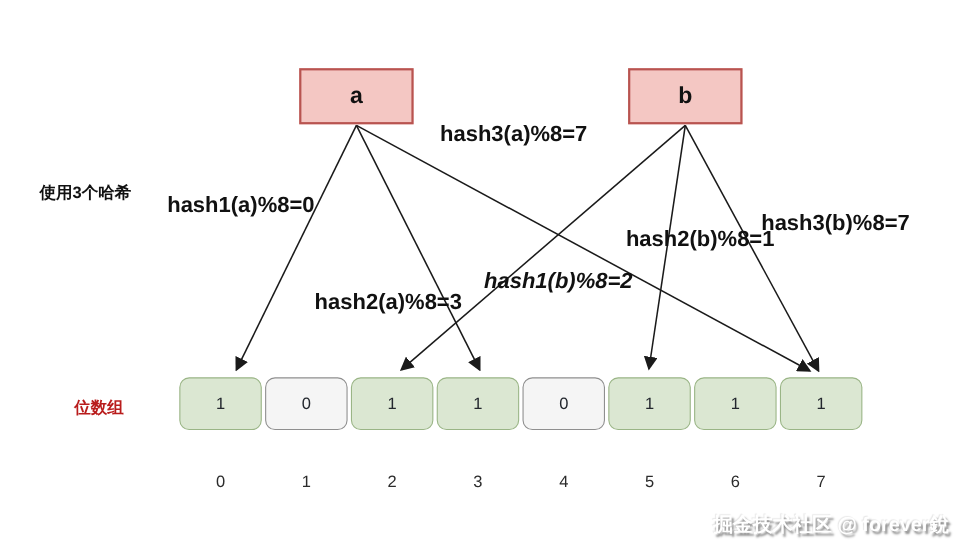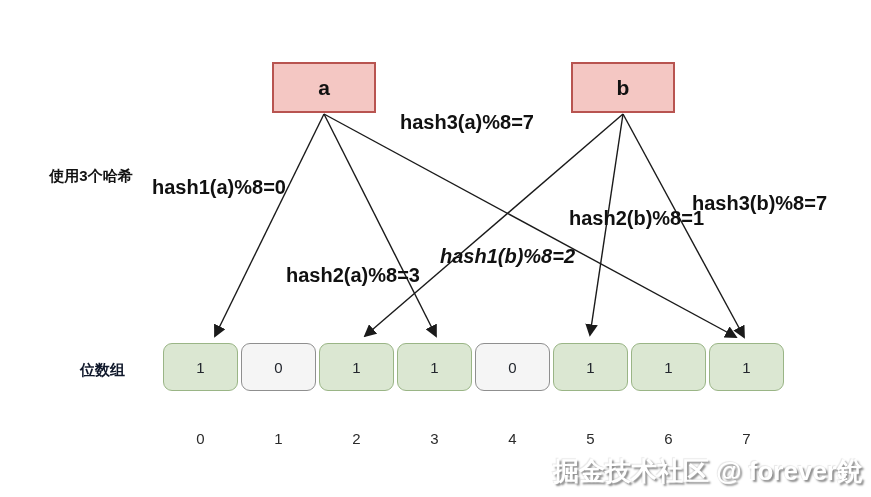--- a/index.html
+++ b/index.html
@@ -42,27 +42,27 @@
   }
   .lbl-h1a{left:152px;top:176px;}
   .lbl-h3a{left:400px;top:111px;}
   .lbl-h2a{left:286px;top:264px;}
   .lbl-h1b{left:440px;top:245px;font-style:italic;}
   .lbl-h2b{left:569px;top:207px;}
   .lbl-h3b{left:692px;top:192px;}
 
   .note{
     position:absolute;left:36px;top:167px;width:110px;
-    text-align:center;font-size:15px;font-weight:bold;
+    font-size:15px;font-weight:bold;
     line-height:1.25;color:#111;
   }
 
   .side-label{
-    position:absolute;font-size:15px;font-weight:bold;color:#0f172a;
-    text-align:right;white-space:nowrap;
+    position:absolute;font-size:15px;font-weight:bold;color:#b91c1c;
+    text-align:center;white-space:nowrap;
   }
   .lbl-bitarray{left:55px;top:361px;width:70px;}
   .lbl-bitindex{left:40px;top:419px;width:102px;}
 
   .bit-cell{
     position:absolute;top:343px;
     width:75px;height:48px;
     border-radius:9px;
     display:flex;align-items:center;justify-content:center;
     font-size:15px;color:#23272e;
@@ -71,21 +71,21 @@
   .bit-cell.set{background:var(--set-cell-fill);border:1.5px solid var(--set-cell-border);}
   .bit-cell.unset{background:var(--unset-cell-fill);border:1.5px solid var(--unset-cell-border);}
 
   .bit-index{
     position:absolute;top:430px;width:75px;
     text-align:center;font-size:15px;color:#2b2b2b;
   }
 
   .watermark{
     position:absolute;right:8px;bottom:8px;
-    font-size:26px;font-weight:bold;
+    font-size:18px;font-weight:bold;
     color:#ffffff;
     text-shadow:2px 2px 2px #8c8c8c, -1px -1px 1px #e8e8e8;
     white-space:nowrap;
   }
 </style>
 </head>
 <body>
 
 <div class="stage">
 

